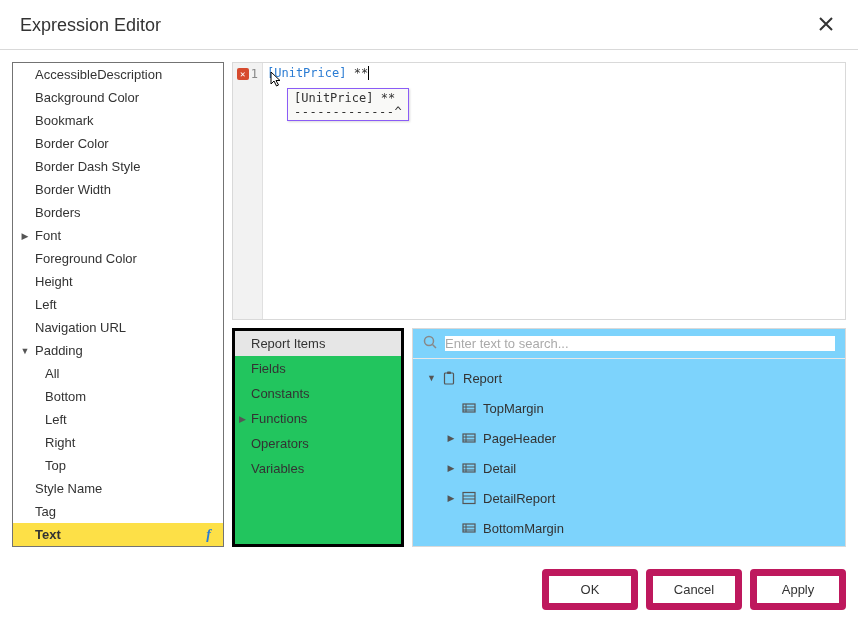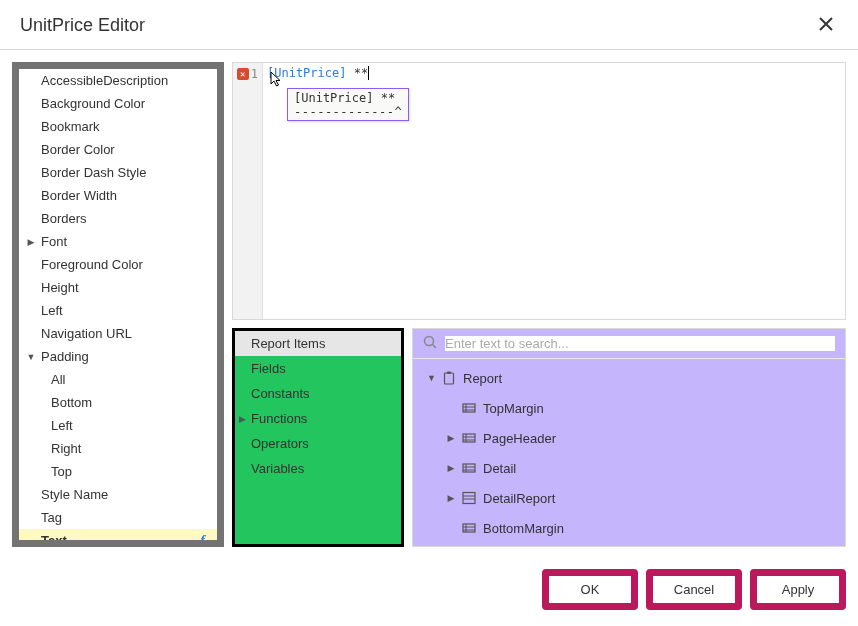--- a/index.html
+++ b/index.html
@@ -38,39 +38,39 @@
     }
     .content {
       display: flex;
       flex: 1;
       padding: 12px;
       gap: 8px;
       min-height: 0;
     }
     .left-panel {
       width: 212px;
-      border: 7px solid #737373;
+      border: 1px solid #737373;
       overflow-y: auto;
       background: #fff;
     }
     .right-panel {
       flex: 1;
       display: flex;
       flex-direction: column;
       gap: 8px;
     }
     .prop-item {
       display: flex;
       align-items: center;
       padding: 3px 6px;
       min-height: 23px;
       cursor: pointer;
     }
     .prop-item.selected {
-      background: #fef9c3;
+      background: #fde047;
       font-weight: 600;
     }
     .prop-toggle {
       width: 12px;
       font-size: 9px;
       color: #555;
       text-align: center;
     }
     .prop-label {
       flex: 1;
@@ -166,21 +166,21 @@
       display: flex;
       align-items: center;
     }
     .cat-item.selected { background: #e6e6e6; }
     .cat-toggle { width: 12px; margin-left: -12px; font-size: 9px; color: #555; }
     .items-panel {
       flex: 1;
       border: 1px solid #d9d9d9;
       display: flex;
       flex-direction: column;
-      background: #c4b5fd;
+      background: #7dd3fc;
     }
     .search-row {
       display: flex;
       align-items: center;
       padding: 6px 10px;
       border-bottom: 1px solid #e8e8e8;
       gap: 8px;
     }
     .search-icon { color: #888; }
     .search-input {
@@ -218,21 +218,21 @@
       cursor: pointer;
       font-size: 13px;
       text-align: center;
     }
   </style>
 </head>
 <body>
 
 <div class="dialog">
   <div class="title-bar">
-    <div class="title">UnitPrice Editor</div>
+    <div class="title">Expression Editor</div>
     <div class="close-btn">
       <svg width="16" height="16" viewBox="0 0 16 16">
           <path d="M2 2 L14 14 M14 2 L2 14" stroke="#333" stroke-width="2" fill="none"></path>
         </svg>
     </div>
   </div>
 
   <div class="content">
 
     <div class="left-panel" id="props">

